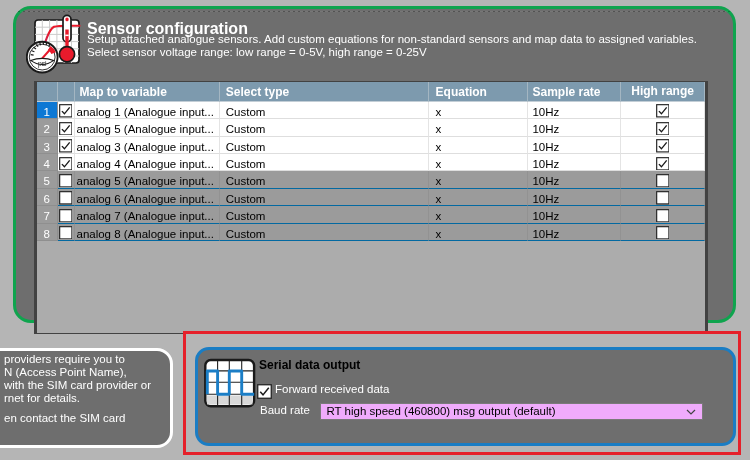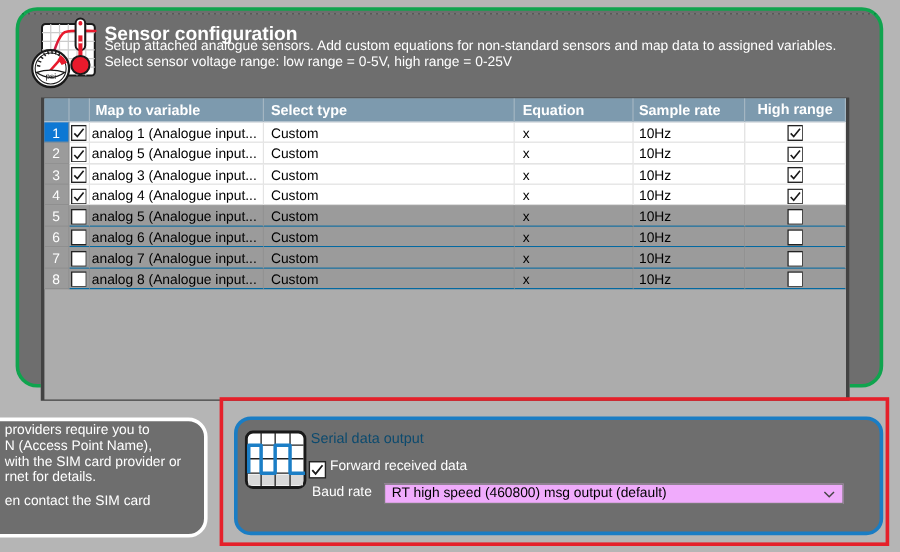--- a/index.html
+++ b/index.html
@@ -45,21 +45,21 @@
     position:absolute; left:-60px; top:348px; width:233px; height:100px;
     background:#6e6e6e; border:3px solid #fff; border-radius:16px;
   }
   .sim-text { position:absolute; left:4px; top:352.5px; color:#fff; font-size:11.5px; line-height:13.1px; white-space:pre; }
 
   
   .red-rect { position:absolute; left:183px; top:331px; width:558px; height:124px; border:3px solid #e5202a; }
   .blue-panel { position:absolute; left:195px; top:347px; width:540.5px; height:98.5px;
     background:#6e6e6e; border:3px solid #1a7dc4; border-radius:14px; }
   .ser-icon { position:absolute; left:203px; top:357px; }
-  .ser-title { position:absolute; left:259px; top:358.2px; color:#0c4a6e; font-size:12px; font-weight:normal; }
+  .ser-title { position:absolute; left:259px; top:358.2px; color:#000000; font-size:12px; font-weight:bold; }
   .fwd-cb { position:absolute; left:257px; top:384px; }
   .fwd-lb { position:absolute; left:275px; top:383px; color:#fff; font-size:11.5px; }
   .baud-lb { position:absolute; left:260px; top:404px; color:#fff; font-size:11.5px; }
   .combo { position:absolute; left:319.5px; top:403px; width:383.5px; height:16.5px;
     background:#f0abfc; border:1px solid #7a7a7a; font-size:11.5px; color:#000;
     line-height:15px; padding-left:6px; }
   .combo .chev { position:absolute; right:6px; top:5px; }
 </style>
 </head>
 <body>

